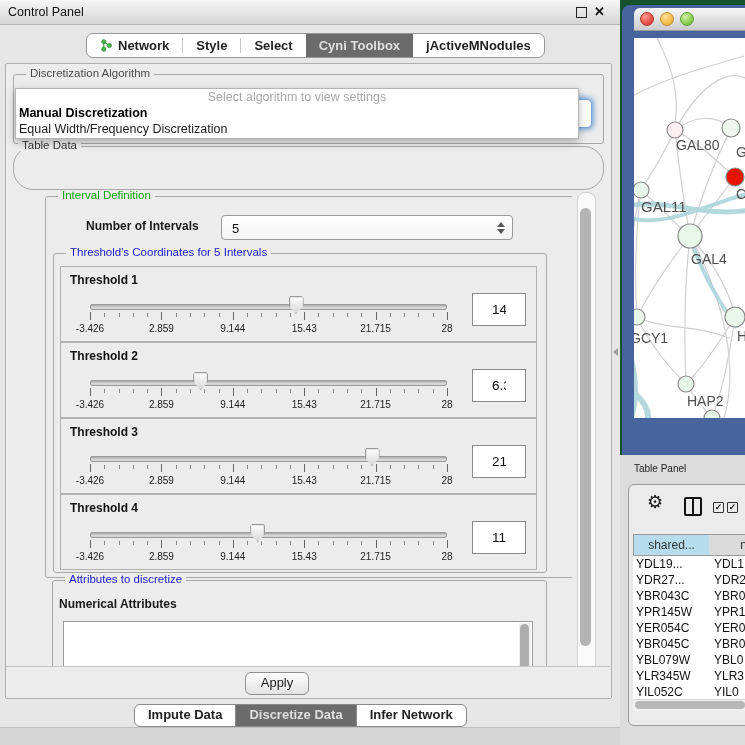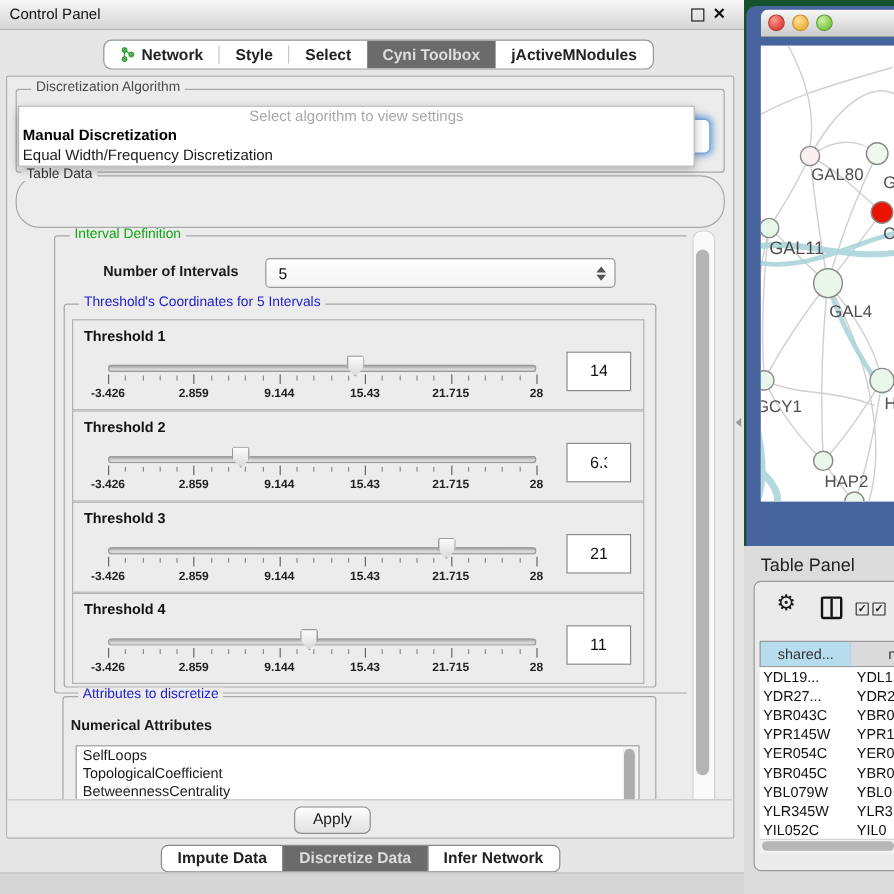--- a/index.html
+++ b/index.html
@@ -80,21 +80,21 @@
     background:linear-gradient(#939393,#dadada 60%,#cfcfcf);box-shadow:inset 0 0 0 1px #9b9b9b;}
   .thr-thumb{position:absolute;top:29px;width:15px;height:18px;
     background:linear-gradient(#ffffff,#d6d6d6);
     clip-path:polygon(0% 12%,12% 0%,88% 0%,100% 12%,100% 55%,50% 100%,0% 55%);
     box-shadow:inset 0 0 0 1.2px #9a9a9a;}
   .thr-ticks{position:absolute;left:29px;top:45px;width:357px;height:12px;}
   .thr-ticks i{position:absolute;width:1px;background:#8a8a8a;top:1px;}
   .thr-ticks i.major{height:8px;top:0;background:#666;}
   .thr-ticks i.minor{height:4px;}
   .thr-ticklabels{position:absolute;left:29px;top:56px;width:357px;height:12px;
-    font-size:10px;font-weight:bold;color:#222;}
+    font-size:10px;font-weight:normal;color:#222;}
   .thr-ticklabels span{position:absolute;transform:translateX(-50%);white-space:nowrap;}
   .thr-value{position:absolute;left:411px;top:26px;width:54px;height:33px;box-sizing:border-box;
     border:1px solid #8a8a8a;background:#fff;font-family:"Liberation Sans",sans-serif;
     font-size:13.5px;text-align:right;padding:0 19px;color:#111;}
 
   
   #attr-group{left:42px;top:390px;width:493px;height:110px;}
   #attr-group>.grouptitle{color:#2020d0;}
   #attr-list-label{position:absolute;left:6px;top:16px;font-size:12px;font-weight:bold;}
   #attr-list{position:absolute;left:10px;top:40px;width:468px;height:70px;background:#fff;
@@ -125,21 +125,21 @@
   #net-titlebar{position:absolute;left:12px;top:3px;width:111px;height:22px;
     background:linear-gradient(#f7f7f7,#cccccc);border-radius:6px 0 0 0;
     border-bottom:1px solid #9b9b9b;}
   .light{position:absolute;top:4px;width:12px;height:12px;border-radius:50%;}
   #light-red{left:6px;background:radial-gradient(circle at 35% 30%,#ff9a8e,#e0443e 70%);border:1px solid #b03c32;}
   #light-yellow{left:26px;background:radial-gradient(circle at 35% 30%,#ffe09a,#f0b43f 70%);border:1px solid #c9912f;}
   #light-green{left:46px;background:radial-gradient(circle at 35% 30%,#d2f0a8,#7fc845 70%);border:1px solid #5ca136;}
   #net-canvas{position:absolute;left:12px;top:33px;width:111px;height:380px;background:#fff;overflow:hidden;}
 
   #right-bottom{left:620px;top:455px;width:125px;height:290px;background:#dcdcdc;}
-  #table-panel-title{position:absolute;left:14px;top:8px;font-size:15px;color:#222;}
+  #table-panel-title{position:absolute;left:14px;top:8px;font-size:10px;color:#222;}
   #table-window{position:absolute;left:8px;top:29px;width:128px;height:240px;background:#ebebeb;
     border:1px solid #9a9a9a;border-radius:6px 0 0 6px;overflow:hidden;}
   #gear-icon{position:absolute;left:18px;top:6px;font-size:18px;color:#1a1a1a;}
   #cols-icon{position:absolute;left:55px;top:12px;width:14px;height:15px;border:2px solid #111;border-radius:2px;}
   #cols-icon i{position:absolute;left:50%;top:0;width:2px;height:100%;background:#111;transform:translateX(-50%);}
   .chk{position:absolute;top:17px;width:9px;height:9px;border:1.5px solid #333;border-radius:1px;
     font-size:9px;line-height:9px;text-align:center;font-weight:bold;color:#222;}
   #chk1{left:84px;} #chk2{left:98px;}
   .thead{position:absolute;top:49px;height:22px;box-sizing:border-box;border:1px solid #999;
     font-size:12px;color:#333;text-align:center;line-height:20px;overflow:hidden;}
@@ -395,25 +395,20 @@
     <input class="thr-value" value="11.344" style="">
   </div>
             </div>
         </div>
       </div>
 
       <div id="attr-group" class="abs groupbox">
         <span class="grouptitle">Attributes to discretize</span>
         <span id="attr-list-label">Numerical Attributes</span>
         <div id="attr-list">
-          <div id="attr-items">
-              <div class="attr-item">SelfLoops</div>
-              <div class="attr-item">TopologicalCoefficient</div>
-              <div class="attr-item">BetweennessCentrality</div>
-            </div>
           <div id="attr-scroll">
               <i></i>
             </div>
         </div>
       </div>
 
     </div>
 
     <div id="vscrollbar" class="abs">
       <div id="vscroll-thumb"></div>

